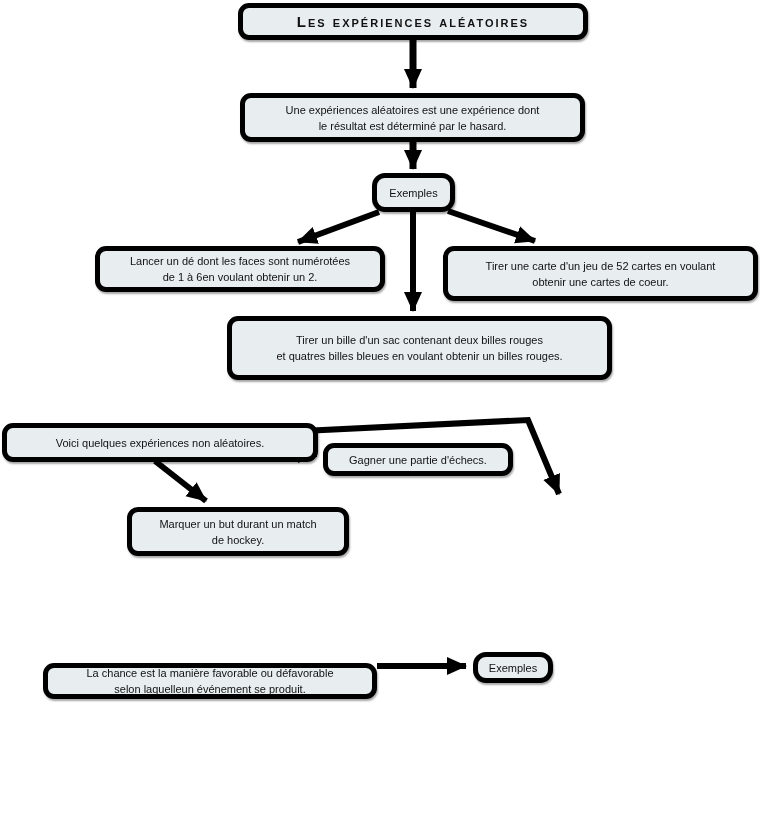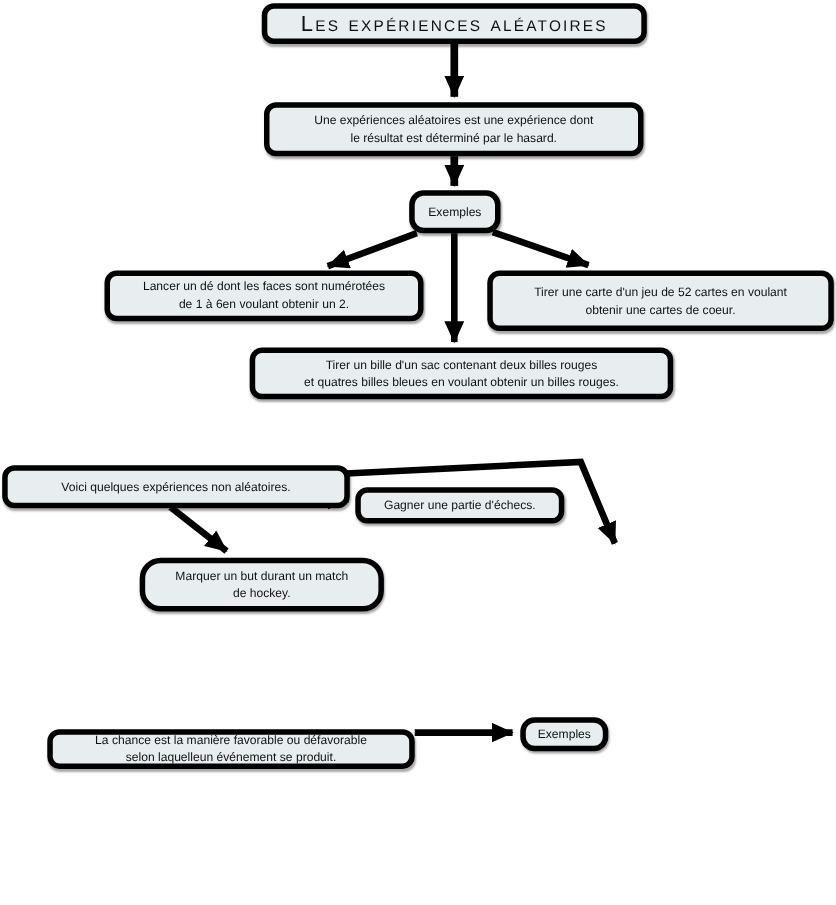--- a/index.html
+++ b/index.html
@@ -11,21 +11,21 @@
   .node{
     position:absolute;box-sizing:border-box;
     background:#e8eef0;border:5px solid #000;border-radius:11px;
     display:flex;flex-direction:column;align-items:center;justify-content:center;
     text-align:center;font-size:11px;line-height:16px;color:#111;
     box-shadow:1px 2px 2px rgba(0,0,0,0.35);
     padding:1px 4px;
   }
   .ln{display:block;white-space:nowrap;}
   .title-node{
-    font-weight:normal;font-variant:small-caps;letter-spacing:2px;font-size:20px;align-items:center;
+    font-weight:bold;font-variant:small-caps;letter-spacing:2px;font-size:15px;align-items:center;
   }
 </style>
 </head>
 <body>
 
 <div class="canvas">
 
   <svg class="arrow-layer" width="760" height="823" viewBox="0 0 760 823">
     <defs>
       <marker id="ah" markerUnits="userSpaceOnUse" markerWidth="22" markerHeight="20" viewBox="0 0 22 20" refX="19" refY="9" orient="auto">
@@ -59,34 +59,34 @@
   <div class="node" style="left:83px;top:246px;width:290px;height:46px;margin-left:12px;">
     <span class="ln">Lancer un dé dont les faces sont numérotées</span>
     <span class="ln">de 1 à 6en voulant obtenir un 2.</span>
   </div>
 
   <div class="node" style="left:443px;top:246px;width:315px;height:55px;">
     <span class="ln">Tirer une carte d'un jeu de 52 cartes en voulant</span>
     <span class="ln">obtenir une cartes de coeur.</span>
   </div>
 
-  <div class="node" style="left:227px;top:316px;width:385px;height:47px;">
+  <div class="node" style="left:227px;top:316px;width:385px;height:64px;">
     <span class="ln">Tirer un bille d'un sac contenant deux billes rouges</span>
     <span class="ln">et quatres billes bleues en voulant obtenir un billes rouges.</span>
   </div>
 
   <div class="node" style="left:2px;top:423px;width:316px;height:39px;">
     <span class="ln">Voici quelques expériences non aléatoires.</span>
   </div>
 
   <div class="node" style="left:323px;top:443px;width:190px;height:33px;">
     <span class="ln">Gagner une partie d'échecs.</span>
   </div>
 
-  <div class="node" style="left:127px;top:507px;width:222px;height:49px;border-radius:19px;">
+  <div class="node" style="left:127px;top:507px;width:222px;height:49px;">
     <span class="ln">Marquer un but durant un match</span>
     <span class="ln">de hockey.</span>
   </div>
 
 
   <div class="node" style="left:43px;top:663px;width:334px;height:36px;">
     <span class="ln">La chance est la manière favorable ou défavorable</span>
     <span class="ln">selon laquelleun événement se produit.</span>
   </div>
 

